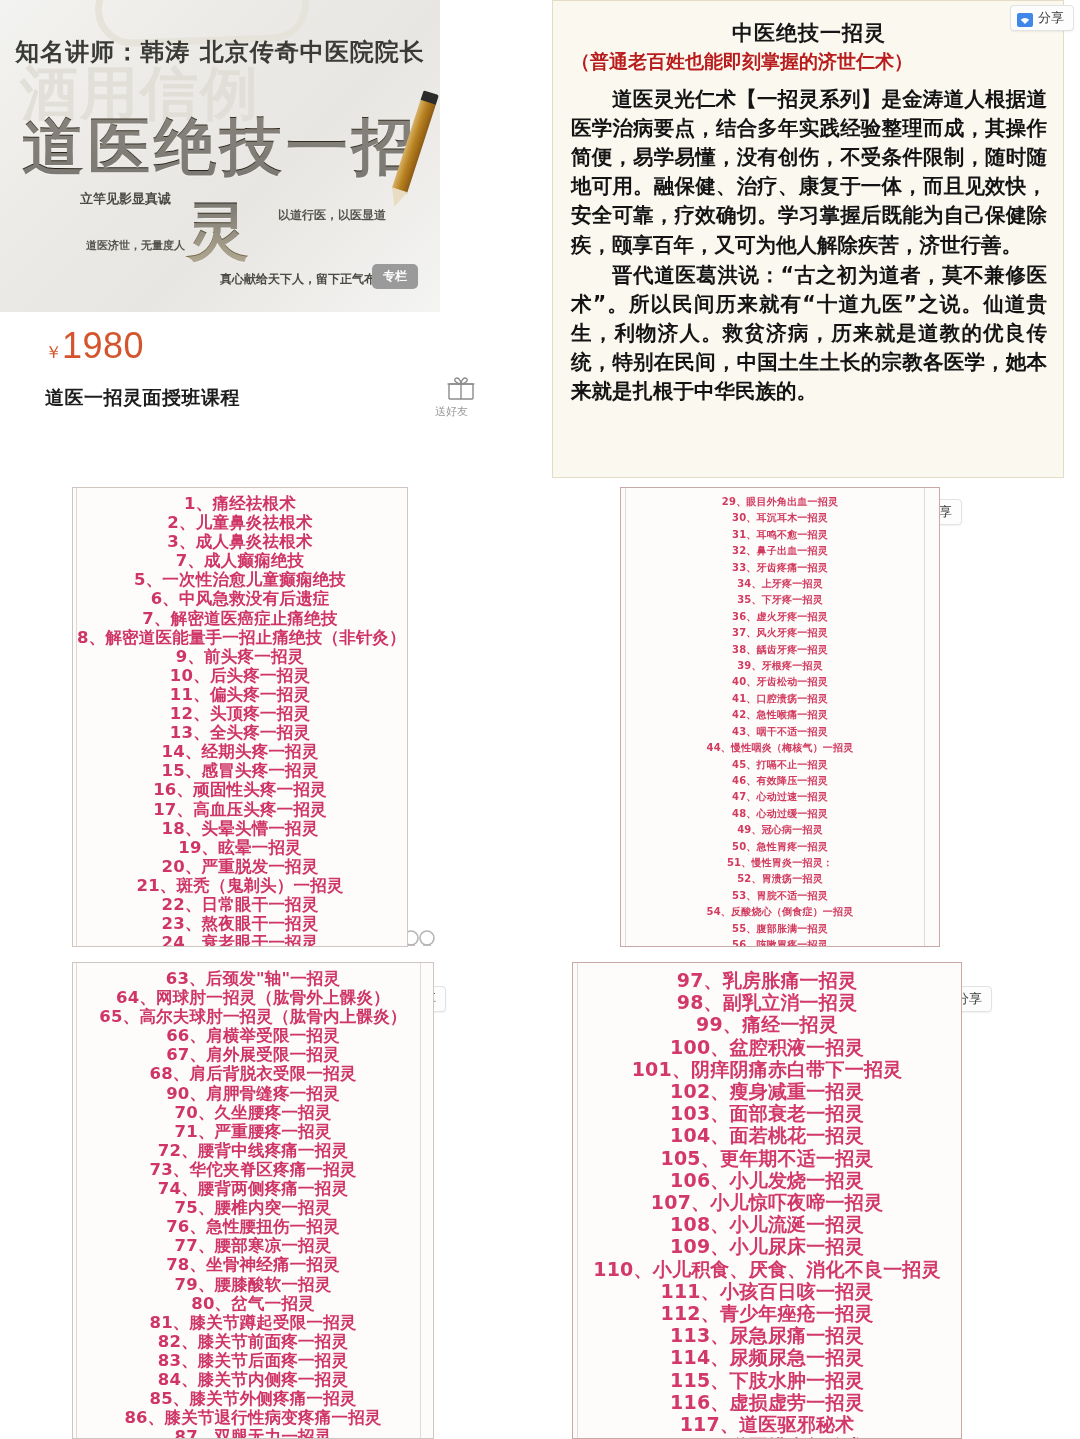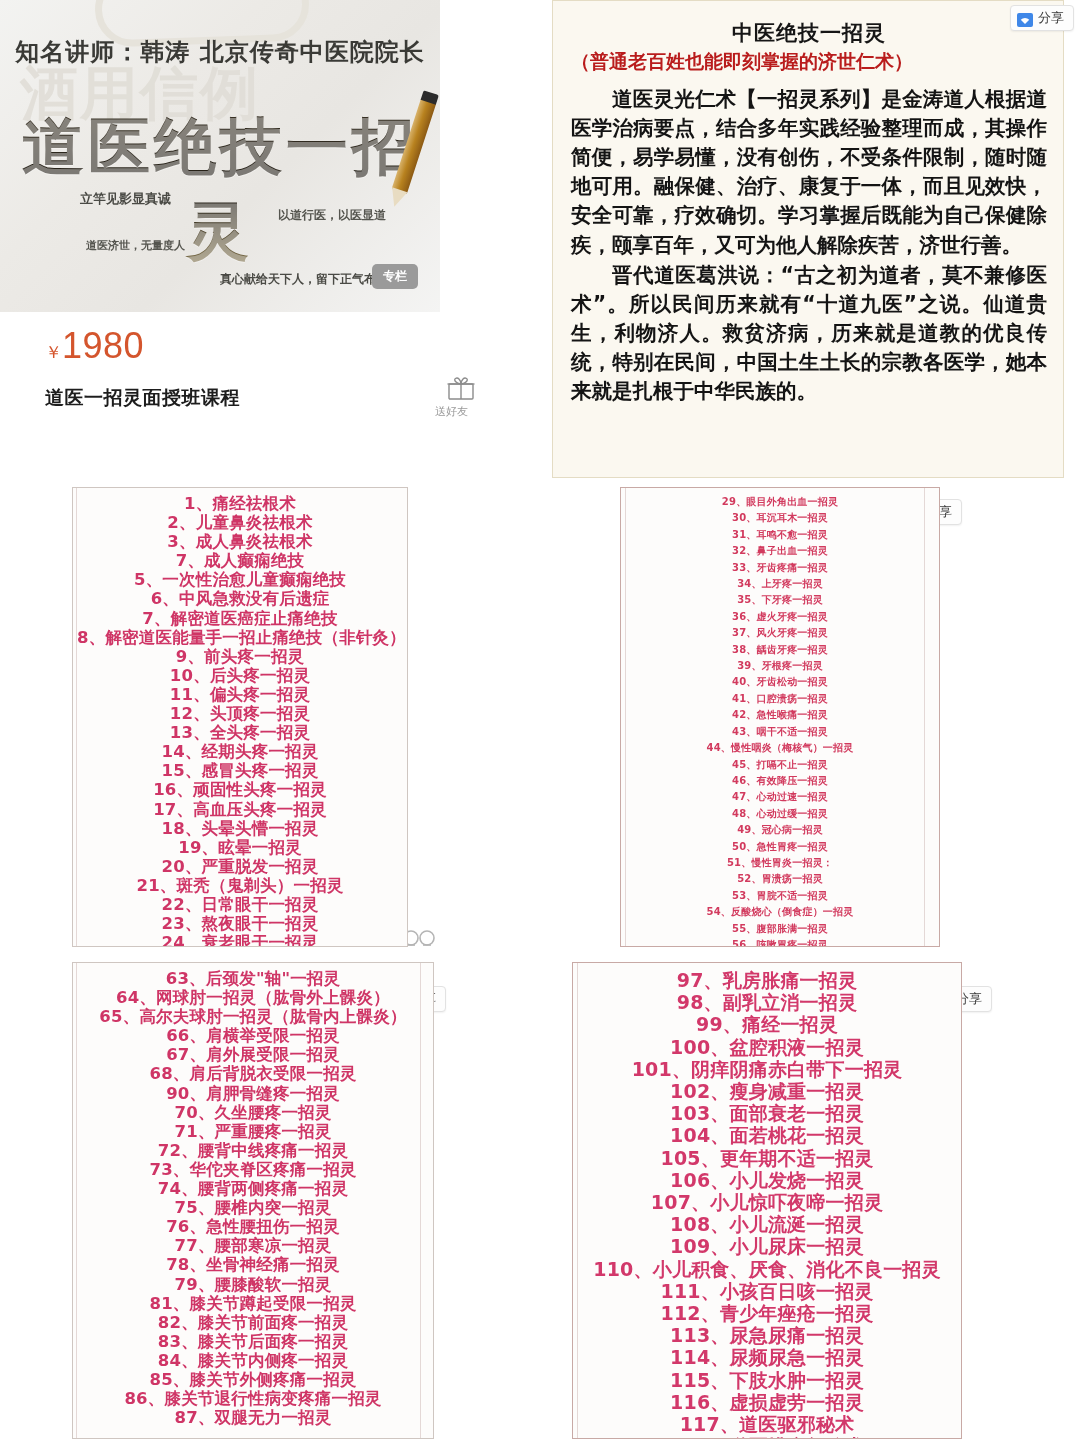--- a/index.html
+++ b/index.html
@@ -290,20 +290,21 @@
         <div class="litem">70、久坐腰疼一招灵</div>
         <div class="litem">71、严重腰疼一招灵</div>
         <div class="litem">72、腰背中线疼痛一招灵</div>
         <div class="litem">73、华佗夹脊区疼痛一招灵</div>
         <div class="litem">74、腰背两侧疼痛一招灵</div>
         <div class="litem">75、腰椎内突一招灵</div>
         <div class="litem">76、急性腰扭伤一招灵</div>
         <div class="litem">77、腰部寒凉一招灵</div>
         <div class="litem">78、坐骨神经痛一招灵</div>
         <div class="litem">79、腰膝酸软一招灵</div>
+        <div class="litem">80、岔气一招灵</div>
         <div class="litem">81、膝关节蹲起受限一招灵</div>
         <div class="litem">82、膝关节前面疼一招灵</div>
         <div class="litem">83、膝关节后面疼一招灵</div>
         <div class="litem">84、膝关节内侧疼一招灵</div>
         <div class="litem">85、膝关节外侧疼痛一招灵</div>
         <div class="litem">86、膝关节退行性病变疼痛一招灵</div>
         <div class="litem">87、双腿无力一招灵</div>
       </div>
   </div>
 

